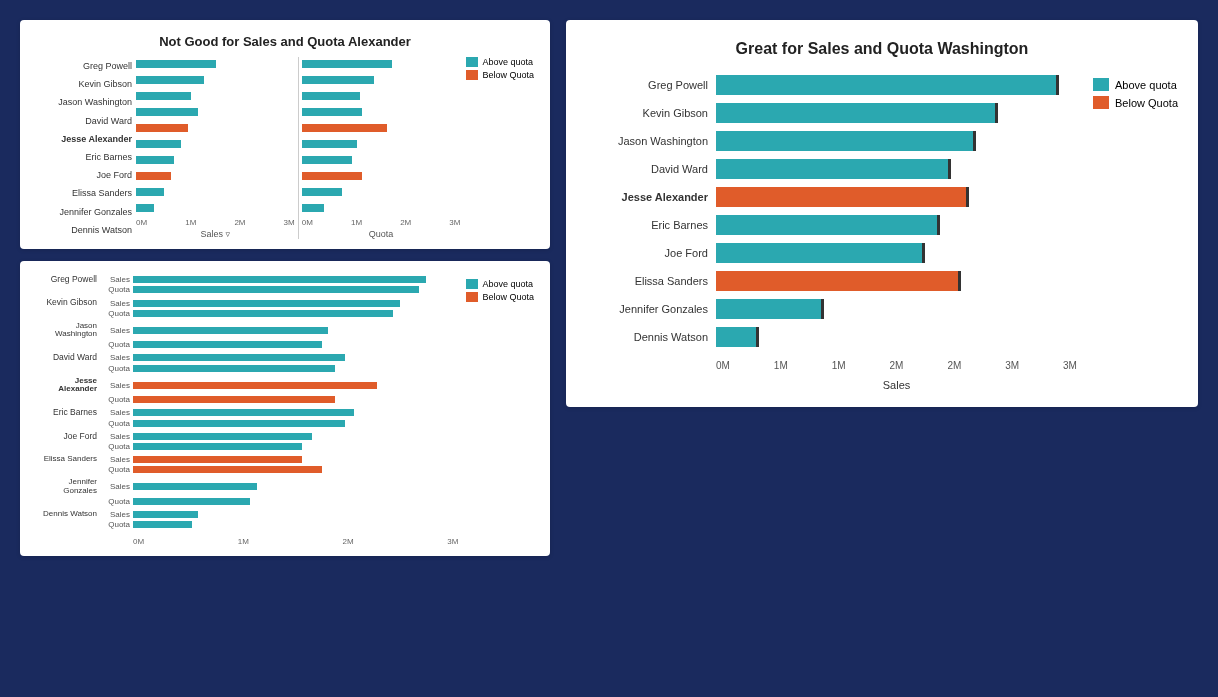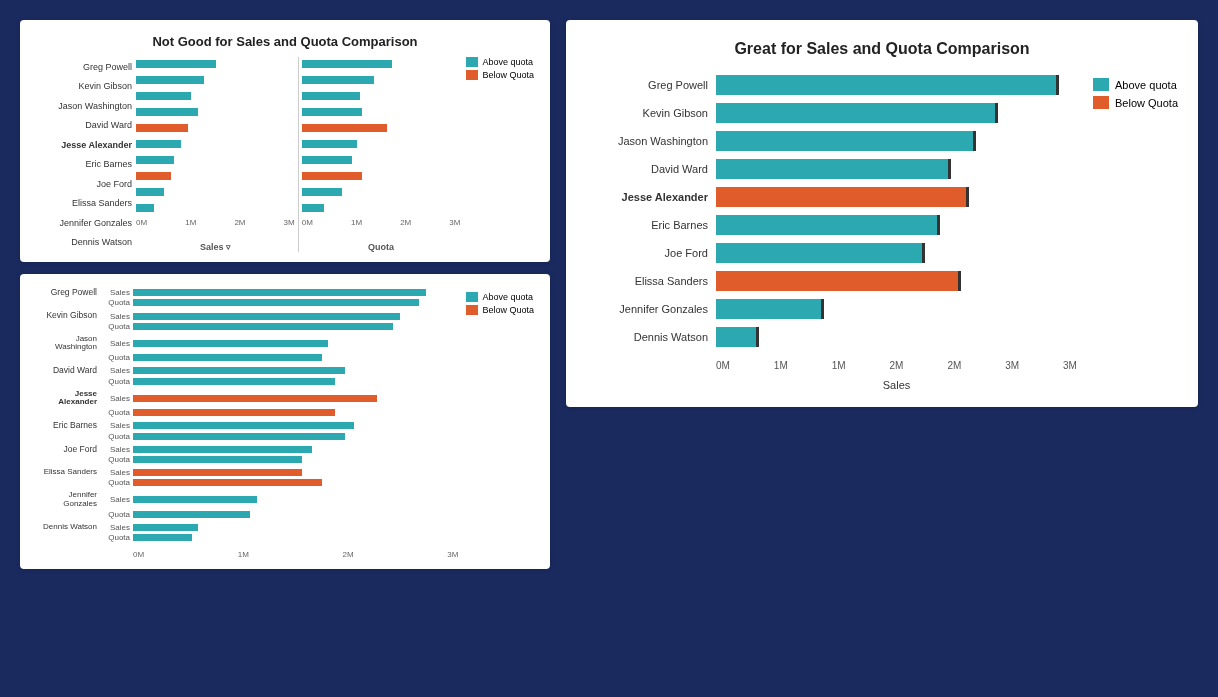--- a/index.html
+++ b/index.html
@@ -101,22 +101,21 @@
       color: #666;
       display: flex;
       justify-content: space-between;
       margin-top: 3px;
       padding: 0 0;
     }
     .ng-axis-label {
       font-size: 9px;
       color: #555;
       text-align: center;
-      margin-top: 15px;
-      font-weight: bold;
+      margin-top: 2px;
     }
     .ng-separator {
       width: 1px;
       background: #ccc;
       margin: 0 3px;
     }
     .ng-right-area {
       display: flex;
       flex-direction: column;
       align-items: flex-start;
@@ -264,21 +263,21 @@
     }
   </style>
 </head>
 <body>
 
 <div class="dashboard">
 
   <div class="left-col">
 
     <div class="chart-card">
-      <div class="chart-title">Not Good for Sales and Quota Comparison</div>
+      <div class="chart-title">Not Good for Sales and Quota Alexander</div>
       <div class="not-good-inner">
 
         <div class="ng-rows">
           <div class="ng-row-label" style="font-size:9px;">Greg Powell</div>
           <div class="ng-row-label" style="font-size:9px;">Kevin Gibson</div>
           <div class="ng-row-label" style="font-size:9px;">Jason Washington</div>
           <div class="ng-row-label" style="font-size:9px;">David Ward</div>
           <div class="ng-row-label" style="font-size:9px;font-weight:bold;">Jesse Alexander</div>
           <div class="ng-row-label" style="font-size:9px;">Eric Barnes</div>
           <div class="ng-row-label" style="font-size:9px;">Joe Ford</div>
@@ -580,21 +579,21 @@
               <div class="legend-box orange"></div>
               <span style="font-size:9px;">Below Quota</span>
             </div>
           </div>
         </div>
       </div>
     </div>
   </div>
 
   <div class="great-card">
-    <div class="great-title">Great for Sales and Quota Comparison</div>
+    <div class="great-title">Great for Sales and Quota Washington</div>
     <div class="great-inner">
       <div class="great-rows">
 
         <div class="great-row">
           <div class="great-label">Greg Powell</div>
           <div class="great-bar-area">
             <div class="great-bar teal" style="width:95%;position:relative;">
               <div class="great-bar-marker"></div>
             </div>
           </div>

